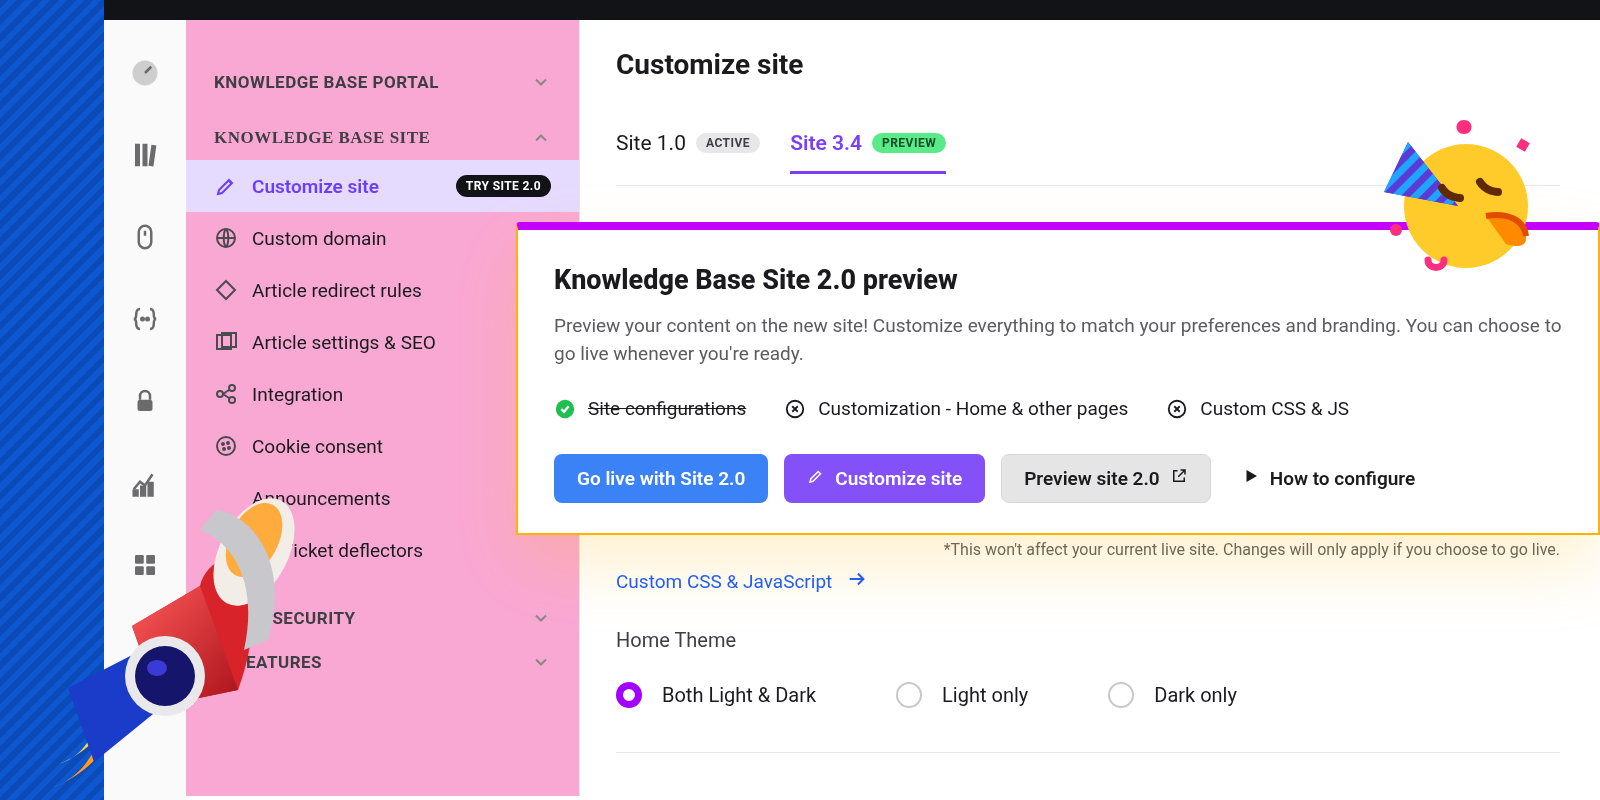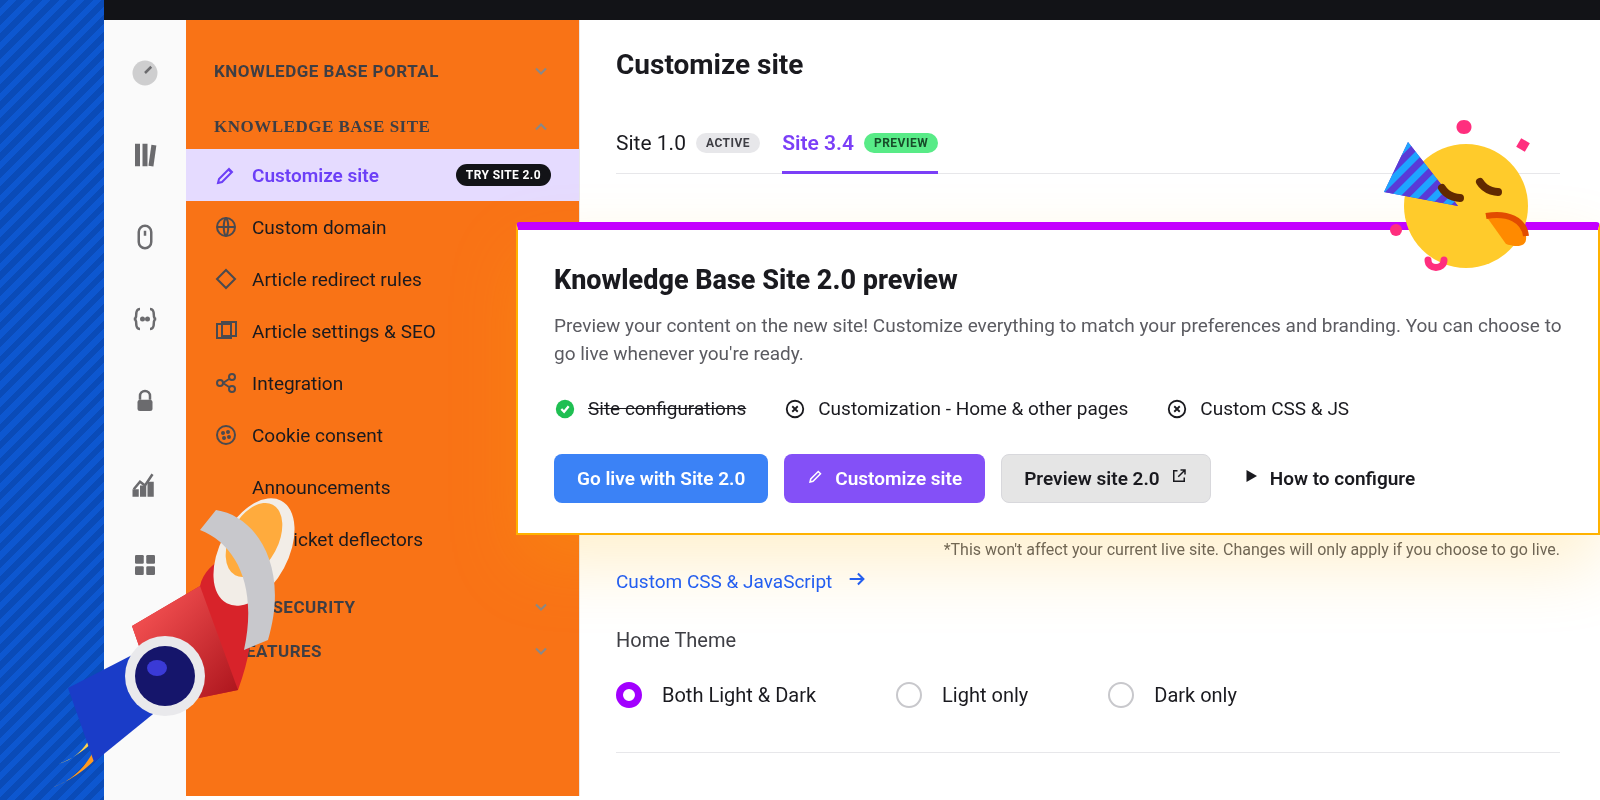--- a/index.html
+++ b/index.html
@@ -8,33 +8,33 @@
   .blue-bg { position:absolute; left:0; top:0; width:104px; height:800px;
     background: repeating-linear-gradient(135deg,#0a4bb8 0 6px,#0d57d0 6px 12px); z-index:0;}
 
   .topbar { position:absolute; left:104px; top:0; right:0; height:20px; background:#121317; z-index:1;}
 
   .iconrail { position:absolute; left:104px; top:20px; width:82px; bottom:0; background:#fafafa; z-index:2;
     display:flex; flex-direction:column; align-items:center; padding-top:38px; gap:52px;}
   .iconrail .rail-icon { width:30px; height:30px; color:#6b6b6e; display:flex; align-items:center; justify-content:center;}
   .iconrail svg{width:30px;height:30px;}
 
-  .sidebar { position:absolute; left:186px; top:20px; width:394px; bottom:4px; background:#f97316; border-right:1px solid #e7e7ea; z-index:2; padding-top:29px;}
+  .sidebar { position:absolute; left:186px; top:20px; width:394px; bottom:4px; background:#f9a8d4; border-right:1px solid #e7e7ea; z-index:2; padding-top:40px;}
   .side-group-hdr { display:flex; align-items:center; justify-content:space-between; padding:12px 28px; color:#3e3e44; font-size:17px; font-weight:700; letter-spacing:0.5px; cursor:pointer;}
   .chev{ width:20px; height:20px; color:#888; }
   .chev svg{width:20px;height:20px;}
   .side-item { display:flex; align-items:center; gap:14px; padding:14px 28px 14px 28px; font-size:19px; color:#1a1a1f; cursor:pointer;}
   .side-item .si-icon{ width:24px;height:24px;color:#4a4a4f; display:flex;align-items:center;justify-content:center;}
   .side-item.active { background:#e5dbff; color:#6c3ff7; font-weight:600;}
   .side-item.active .si-icon{color:#6c3ff7;}
   .badge-try { margin-left:auto; background:#121317; color:#fff; font-size:12px; font-weight:700; padding:4px 10px; border-radius:999px; letter-spacing:0.4px;}
 
   .main { position:absolute; left:580px; top:20px; right:0; bottom:0; background:#fff; z-index:2; padding:28px 40px 0 36px;}
   .page-title { font-size:28px; font-weight:700; color:#1a1a1f; }
-  .tabs { display:flex; align-items:center; gap:22px; margin-top:50px; border-bottom:1px solid #e7e7ea; padding-bottom:0;}
+  .tabs { display:flex; align-items:center; gap:30px; margin-top:50px; border-bottom:1px solid #e7e7ea; padding-bottom:12px;}
   .tab { display:flex; align-items:center; gap:10px; padding:0 0 16px 0; font-size:21px; color:#1a1a1f; cursor:pointer; border-bottom:3px solid transparent; margin-bottom:-1px;}
   .tab.active{ color:#7b3ff7; border-bottom-color:#7b3ff7; font-weight:600;}
   .pill { font-size:12px; font-weight:700; letter-spacing:0.5px; padding:3px 10px; border-radius:999px;}
   .pill.grey{ background:#e7e7ea; color:#3e3e44;}
   .pill.green{ background:#58eb87; color:#184d2a;}
 
   .preview-card { position:absolute; left:516px; top:222px; width:1084px; z-index:5;
     background:#fff; border:2px solid #ffb200; border-top:8px solid #c400ff; border-radius:4px 4px 0 0;
     padding:34px 36px 30px 36px; box-shadow:0 30px 70px rgba(255,178,0,0.20);}
   .pc-title { font-size:27px; font-weight:800; color:#1a1a1f;}

